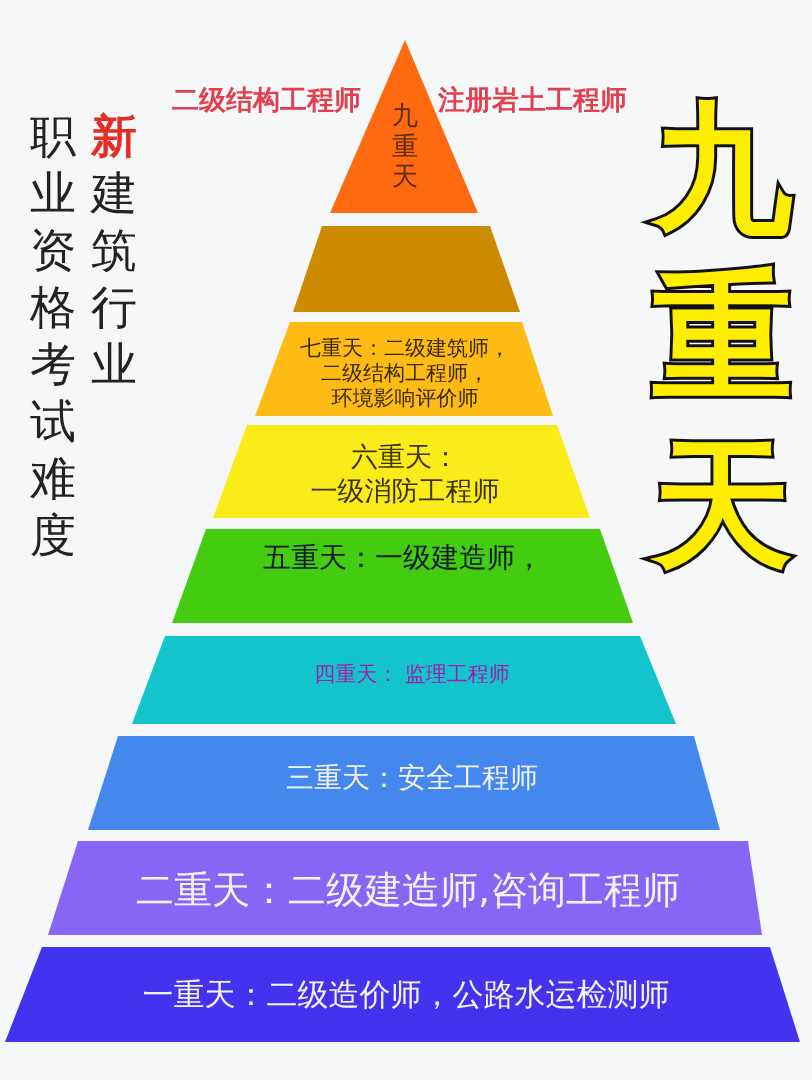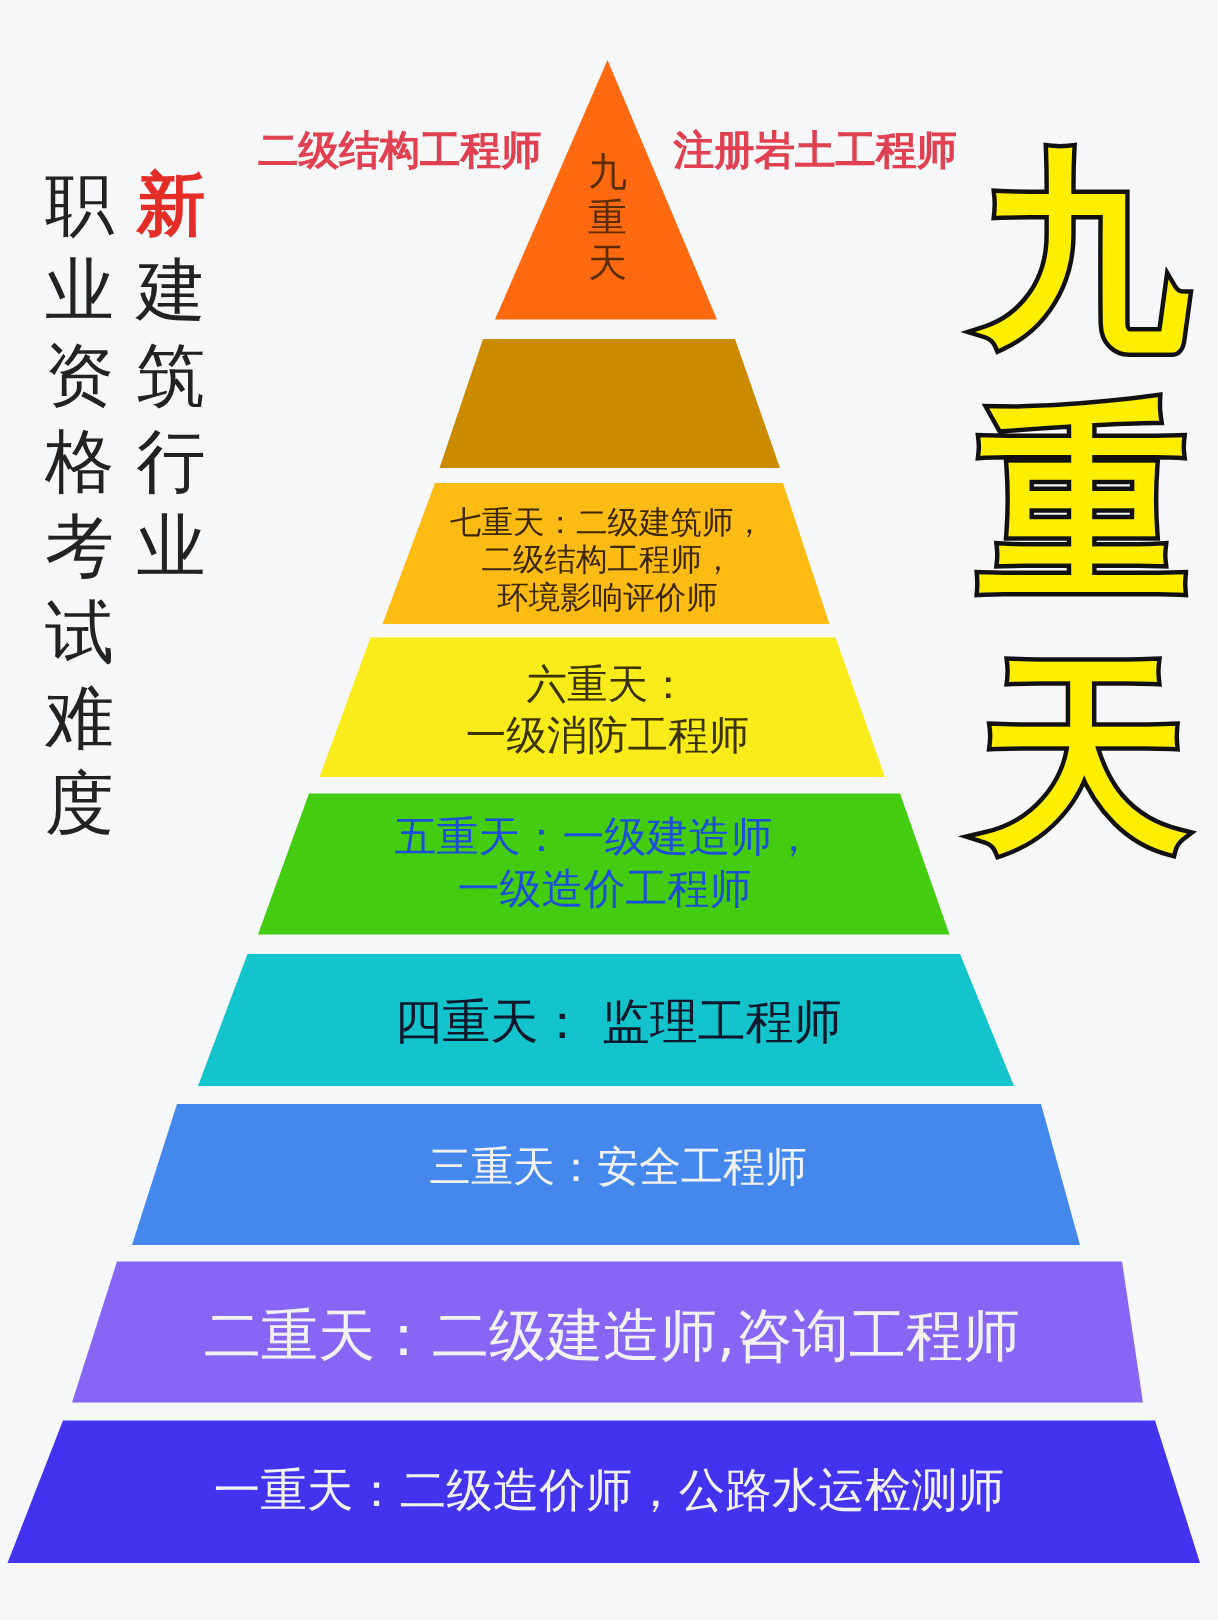--- a/index.html
+++ b/index.html
@@ -65,42 +65,41 @@
     <polygon points="290,322 522,322 553,416 255,416" fill="#fdbb14"></polygon>
     <polygon points="247,425 557,425 590,518 213,518" fill="#faeb1a"></polygon>
     <polygon points="206,529 600,529 633,623 172,623" fill="#44cc10"></polygon>
     <polygon points="165,636 640,636 676,724 132,724" fill="#14c4cc"></polygon>
     <polygon points="118,736 694,736 720,830 88,830" fill="#4488ee"></polygon>
     <polygon points="78,841 748,841 762,935 48,935" fill="#8866f5"></polygon>
     <polygon points="42,947 770,947 800,1042 5,1042" fill="#4433ee"></polygon>
   </svg>
 
   <div class="side-label" style="left:172px; top:82px;">二级结构工程师</div>
-  <div class="side-label" style="left:438px; top:82px;margin-left:11px;">注册岩土工程师</div>
+  <div class="side-label" style="left:438px; top:82px;">注册岩土工程师</div>
 
   <div class="apex-label">九重天</div>
 
 
   <div class="band-label" style="left:405px; top:336px; font-size:21px; line-height:1.2; color:#3a2800;">
     <div>七重天：二级建筑师，</div>
     <div>二级结构工程师，</div>
     <div>环境影响评价师</div>
   </div>
 
   <div class="band-label" style="left:405px; top:440px; font-size:27px; line-height:1.25; color:#3a3300;">
     <div>六重天：</div>
     <div>一级消防工程师</div>
   </div>
 
-  <div class="band-label" style="left:403px; top:540px; font-size:28px; line-height:1.25; color:#1d4ed8;">
+  <div class="band-label" style="left:403px; top:540px; font-size:28px; line-height:1.25; color:#0f172a;">
     <div>五重天：一级建造师，</div>
-    <div>一级造价工程师</div>
   </div>
 
-  <div class="band-label" style="left:412px; top:662px; font-size:32px; color:#0f172a;">四重天：  监理工程师</div>
+  <div class="band-label" style="left:412px; top:662px; font-size:21px; color:#a21caf;">四重天：  监理工程师</div>
 
   <div class="band-label" style="left:412px; top:761px; font-size:28px; color:#f2f2f2;">三重天：安全工程师</div>
 
   <div class="band-label" style="left:408px; top:868px; font-size:38px; color:#f2f2f2;">二重天：二级建造师,咨询工程师</div>
 
   <div class="band-label" style="left:406px; top:976px; font-size:31px; color:#f2f2f2;">一重天：二级造价师，公路水运检测师</div>
 
   <div class="left-col" style="left:25px;">职业资格考试难度</div>
   <div class="left-col" style="left:86px;">
     <span class="hl">新</span><span>建筑行业</span>

